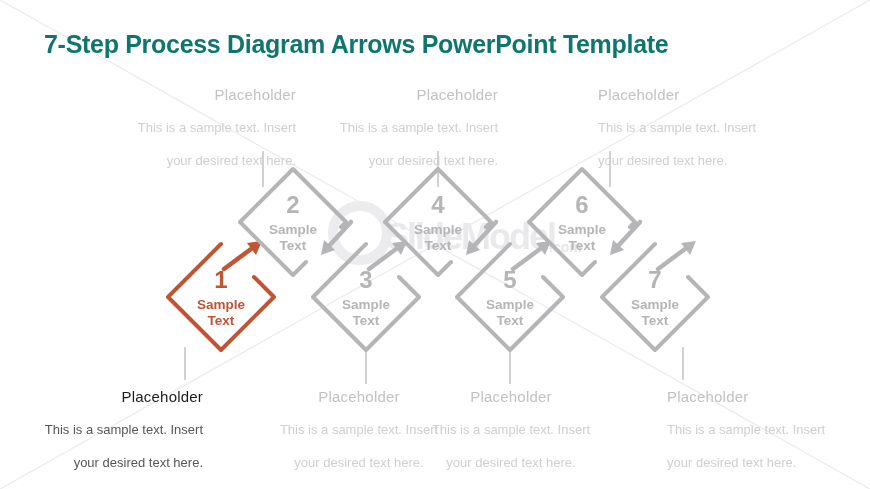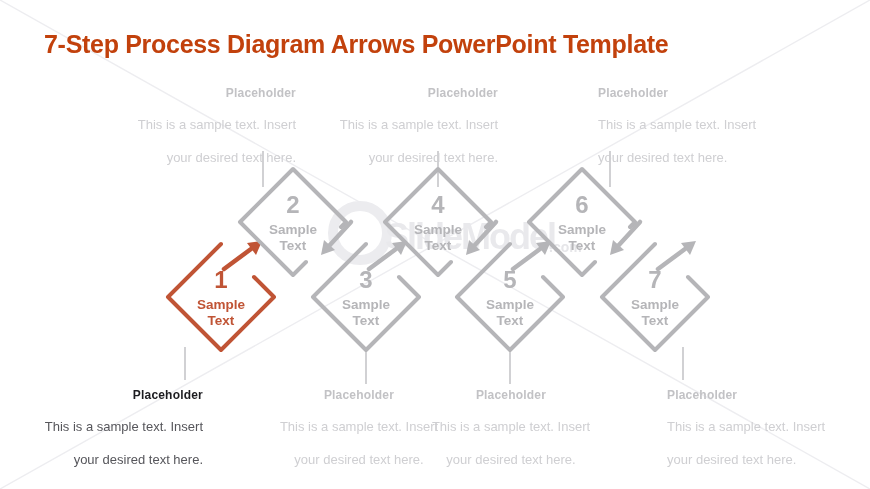--- a/index.html
+++ b/index.html
@@ -2,30 +2,30 @@
 <html><head>
 <meta charset="utf-8">
 <style>
   html,body{margin:0;padding:0;}
   body{
     width:870px;height:489px;position:relative;overflow:hidden;background:#ffffff;
     font-family:"Liberation Sans",sans-serif;
   }
   .slide-title{
     position:absolute;left:44px;top:30px;
-    font-size:25px;font-weight:600;letter-spacing:-0.3px;color:#c2410c;white-space:nowrap;
+    font-size:25px;font-weight:600;letter-spacing:-0.3px;color:#0f766e;white-space:nowrap;
   }
   #diagram-svg{position:absolute;left:0;top:0;}
   svg text{font-family:"Liberation Sans",sans-serif;}
   .wm-line{stroke:#EDEDF0;stroke-width:1.4;}
   .wm-ring{fill:none;stroke:#ECECEF;stroke-width:10;}
   .wm-text{fill:#E9E9EC;font-size:36px;font-weight:bold;letter-spacing:-2px;}
   .wm-com{fill:#E6E6E9;font-size:14px;font-weight:bold;}
   .ph{position:absolute;}
-  .ph-heading{font-size:12px;font-weight:bold;letter-spacing:0.2px;margin-bottom:5px;}
+  .ph-heading{font-size:15px;font-weight:normal;letter-spacing:0.2px;margin-bottom:5px;}
   .ph-heading.gray{color:#C2C2C5;}
   .ph-heading.dark{color:#1C1C20;}
   .ph-body{font-size:13px;line-height:16px;}
   .ph-body.gray{color:#CFCFD2;}
   .ph-body.dark{color:#56565B;}
   .ph-body .line{display:block;margin-top:17px;}
   .align-right{text-align:right;}
   .align-center{text-align:center;}
   .align-left{text-align:left;}
   

